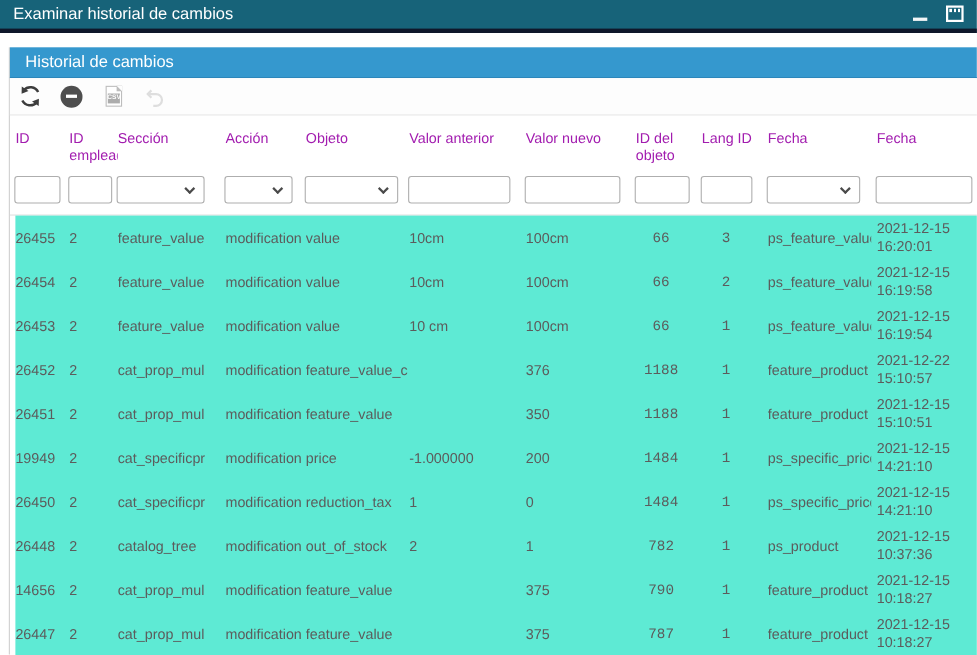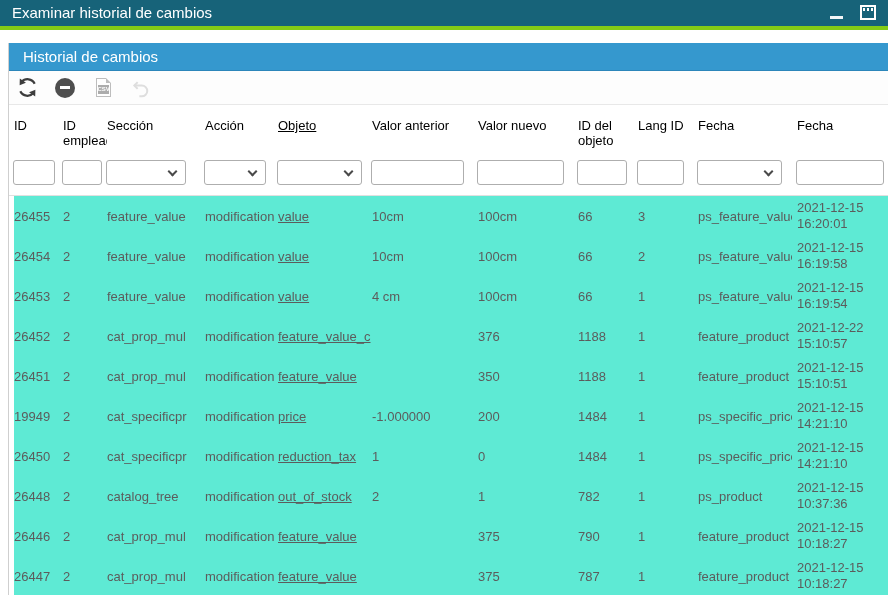--- a/index.html
+++ b/index.html
@@ -1,21 +1,21 @@
 <!DOCTYPE html>
 <html><head>
 <meta charset="utf-8">
 <style>
   * { box-sizing: border-box; margin: 0; padding: 0; }
   html, body { width: 888px; height: 595px; overflow: hidden; background: #fff;
     font-family: "Liberation Sans", sans-serif; }
 
   
   .titlebar { position: absolute; left: 0; top: 0; width: 888px; height: 30px;
-    background: #176379; border-bottom: 4px solid #84cc16; display: flex;
+    background: #176379; border-bottom: 4px solid #0f172a; display: flex;
     align-items: center; padding: 0 10px 2px 12px; }
   .titlebar .title { color: #ffffff; font-size: 15px; }
   .win-controls { margin-left: auto; display: flex; align-items: center; gap: 12px; }
   .btn-min { width: 20px; height: 20px; display: flex; align-items: flex-end;
     justify-content: center; cursor: pointer; padding-bottom: 3px; }
   .btn-min .dash { width: 13px; height: 3px; background: #f2f6f7; }
   .btn-max { width: 20px; height: 20px; cursor: pointer; display: flex;
     align-items: center; justify-content: center; }
   .btn-max .sq { width: 16px; height: 15px; border: 2px solid #fff; background: #176379;
     position: relative; }
@@ -41,21 +41,21 @@
   .icon-csv { width: 15px; height: 19px; background: #fff; border: 1px solid #b3b3b3;
     position: relative; opacity: .85; }
   .icon-csv::before { content: ""; position: absolute; right: -1px; top: -1px;
     border-style: solid; border-width: 0 5px 5px 0; border-color: #fdfdfd #fdfdfd #b3b3b3 #b3b3b3; }
   .icon-csv .tag { position: absolute; left: 1px; right: 1px; bottom: 2px; height: 9px;
     background: #9f9f9f; color: #fff; font-size: 6px; line-height: 9px; text-align: center;
     font-weight: bold; letter-spacing: 0; }
 
   
   .grid { padding-left: 5px; font-size: 13px; }
-  .grid-head { display: flex; padding-top: 13px; height: 47px; color: #000000; }
+  .grid-head { display: flex; padding-top: 13px; height: 47px; color: #a21caf; }
   .grid-head .hc { overflow: hidden; line-height: 15px; padding-right: 4px; }
   .filter-row { display: flex; align-items: flex-start; padding: 8px 0 10px 0;
     margin-left: -5px; padding-left: 4px; border-bottom: 1px solid #e0e0e0; }
   .fc { position: relative; }
   .fc input, .fc select { height: 25px; border: 1px solid #aeaeae; border-radius: 3px;
     background: #fff; font-size: 12px; padding: 0 5px; outline: none; width: 100%;
     appearance: none; -webkit-appearance: none; color: #444;
     font-family: "Liberation Sans", sans-serif; }
   .fc .caret { position: absolute; right: 10px; top: 8px; width: 7px; height: 7px;
     border-right: 2px solid #4a4a4a; border-bottom: 2px solid #4a4a4a;
@@ -63,28 +63,28 @@
 
   .rows { background: #5eead4; }
   .data-row { display: flex; align-items: center; height: 40px; color: #5c5c5c; }
   .data-row .dc { overflow: hidden; white-space: nowrap; padding-right: 4px; }
 
   
   .c0  { width: 49px;  flex: none; }
   .c1  { width: 44px;  flex: none; }
   .c2  { width: 98px;  flex: none; }
   .c3  { width: 73px;  flex: none; }
-  .c4  { width: 94px;  flex: none; text-decoration: underline; }
+  .c4  { width: 94px;  flex: none; }
   .c5  { width: 106px; flex: none; }
   .c6  { width: 100px; flex: none; }
   .c7  { width: 52px;  flex: none; }
   .c8  { width: 50px;  flex: none; margin-left: 8px; }
   .c9  { width: 94px;  flex: none; margin-left: 10px; }
   .c10 { width: 88px;  flex: none; margin-left: 5px; }
-  .data-row .c7, .data-row .c8 { text-align: left; padding-right: 6px; }
+  .data-row .c7, .data-row .c8 { text-align: center; padding-right: 6px; font-family: Liberation Mono, monospace; }
   .data-row .c10 { white-space: normal; line-height: 16px; }
 
   
   .fc.c0 input  { width: 42px; }
   .fc.c1 input  { width: 40px; }
   .fc.c2 select { width: 80px; }
   .fc.c2 .caret { right: 28px; }
   .fc.c3 select { width: 62px; }
   .fc.c3 .caret { right: 21px; }
   .fc.c4 select { width: 85px; }
@@ -229,21 +229,21 @@
     <div class="dc c9">ps_feature_value</div>
     <div class="dc c10">2021-12-15 16:19:58</div>
   </div>
 
   <div class="data-row">
     <div class="dc c0">26453</div>
     <div class="dc c1">2</div>
     <div class="dc c2">feature_value</div>
     <div class="dc c3">modification</div>
     <div class="dc c4">value</div>
-    <div class="dc c5">4 cm</div>
+    <div class="dc c5">10 cm</div>
     <div class="dc c6">100cm</div>
     <div class="dc c7">66</div>
     <div class="dc c8">1</div>
     <div class="dc c9">ps_feature_value</div>
     <div class="dc c10">2021-12-15 16:19:54</div>
   </div>
 
   <div class="data-row">
     <div class="dc c0">26452</div>
     <div class="dc c1">2</div>
@@ -308,21 +308,21 @@
     <div class="dc c4">out_of_stock</div>
     <div class="dc c5">2</div>
     <div class="dc c6">1</div>
     <div class="dc c7">782</div>
     <div class="dc c8">1</div>
     <div class="dc c9">ps_product</div>
     <div class="dc c10">2021-12-15 10:37:36</div>
   </div>
 
   <div class="data-row">
-    <div class="dc c0">26446</div>
+    <div class="dc c0">14656</div>
     <div class="dc c1">2</div>
     <div class="dc c2">cat_prop_mul</div>
     <div class="dc c3">modification</div>
     <div class="dc c4">feature_value</div>
     <div class="dc c5"></div>
     <div class="dc c6">375</div>
     <div class="dc c7">790</div>
     <div class="dc c8">1</div>
     <div class="dc c9">feature_product</div>
     <div class="dc c10">2021-12-15 10:18:27</div>

